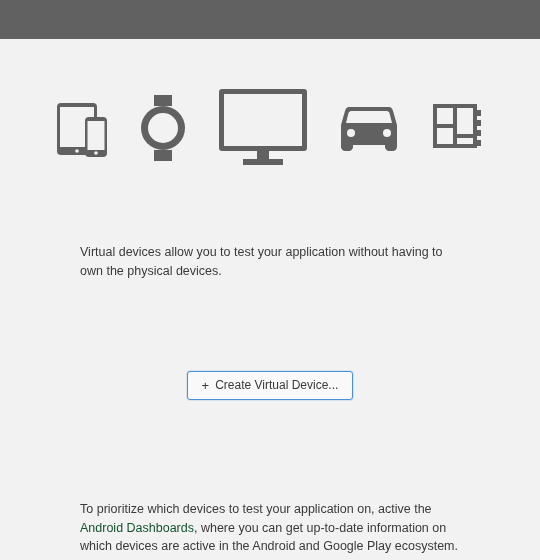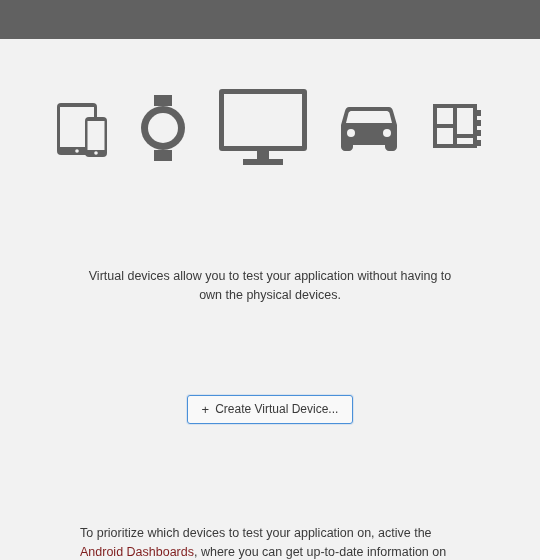--- a/index.html
+++ b/index.html
@@ -28,27 +28,26 @@
       gap: 32px;
       padding: 0 40px;
     }
     .device-icon {
       color: #616161;
       display: flex;
       align-items: center;
       justify-content: center;
     }
     .description {
-      margin: 100px auto 0;
+      margin: 76px auto 0;
       width: 400px;
       padding: 0 10px;
       font-size: 12.5px;
       color: #3a3a3a;
       line-height: 1.5;
-      text-align: center;
     }
     .create-button {
       display: block;
       margin: 90px auto 0;
       background: #f9f9f9;
       border: 1px solid #4a90d9;
       border-radius: 3px;
       padding: 6px 14px;
       font-size: 12px;
       font-family: inherit;
@@ -65,21 +64,21 @@
     }
     .footer-text {
       margin: 100px auto 0;
       width: 400px;
       padding: 0 10px;
       font-size: 12.5px;
       color: #3a3a3a;
       line-height: 1.5;
     }
     .footer-text a {
-      color: #7f1d1d;
+      color: #14532d;
       text-decoration: none;
     }
   </style>
 </head>
 <body>
 
 <div class="header-bar"></div>
 
 <div class="content">
 

